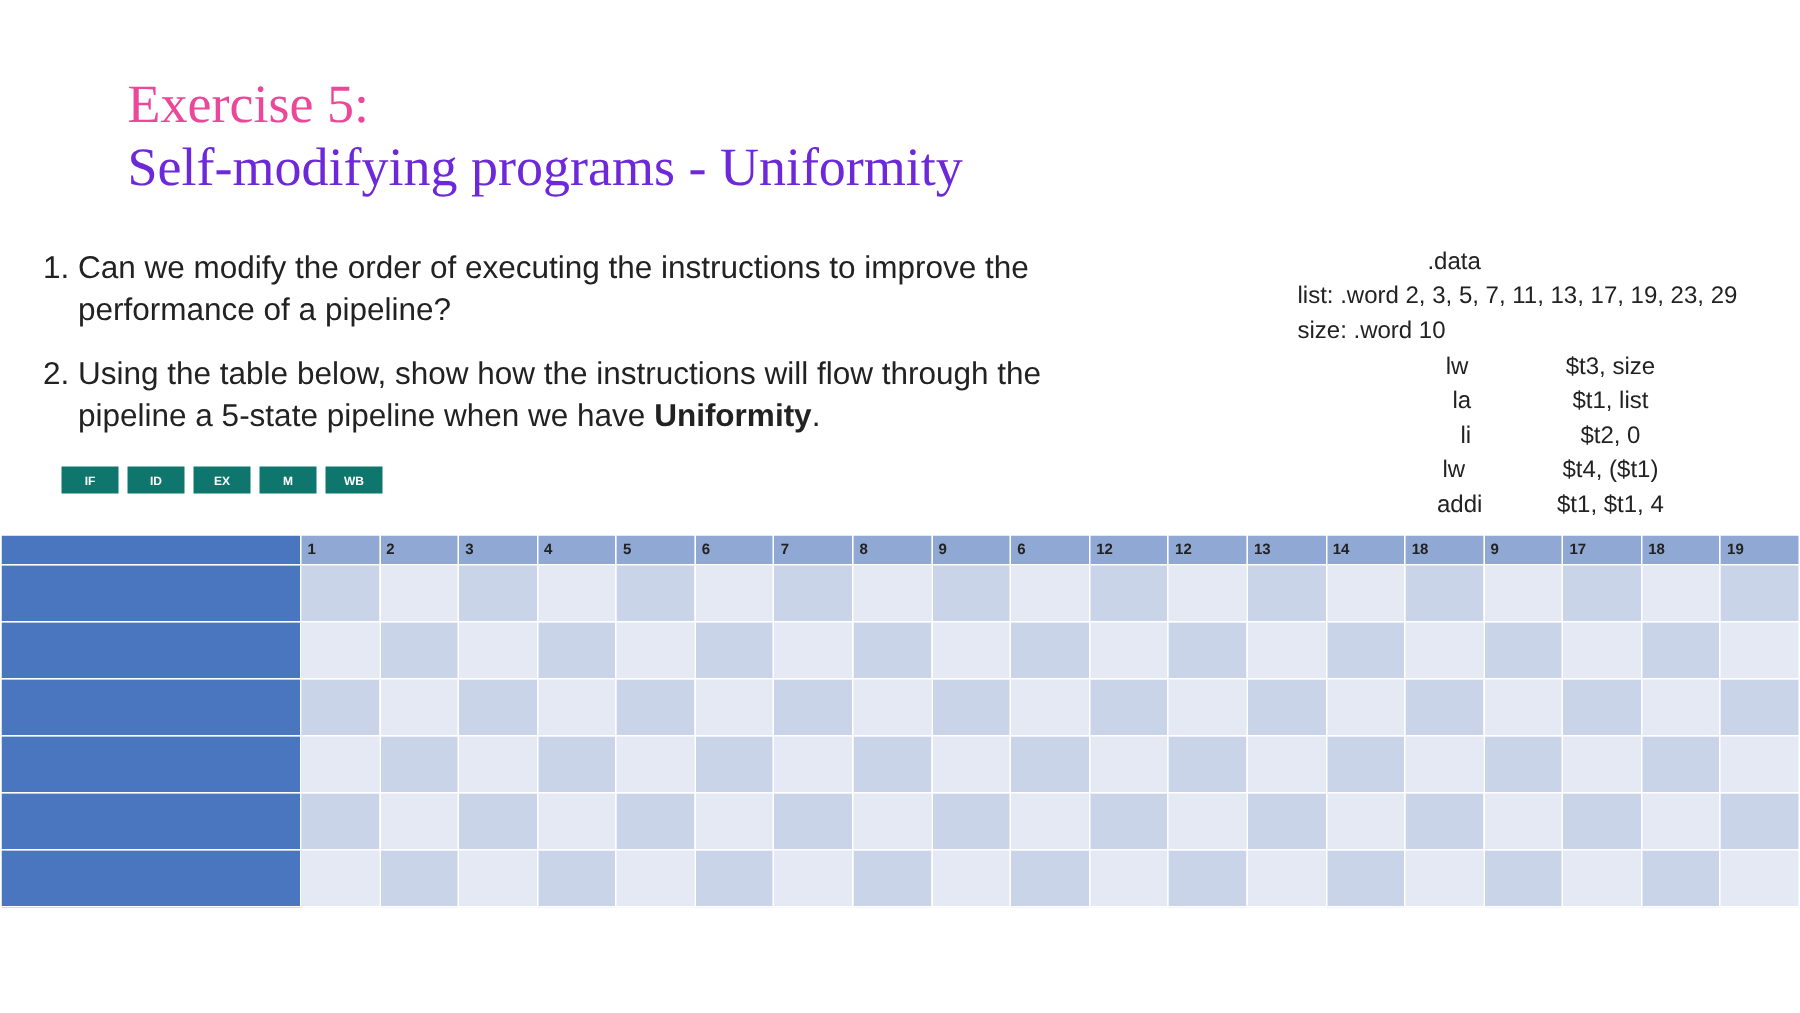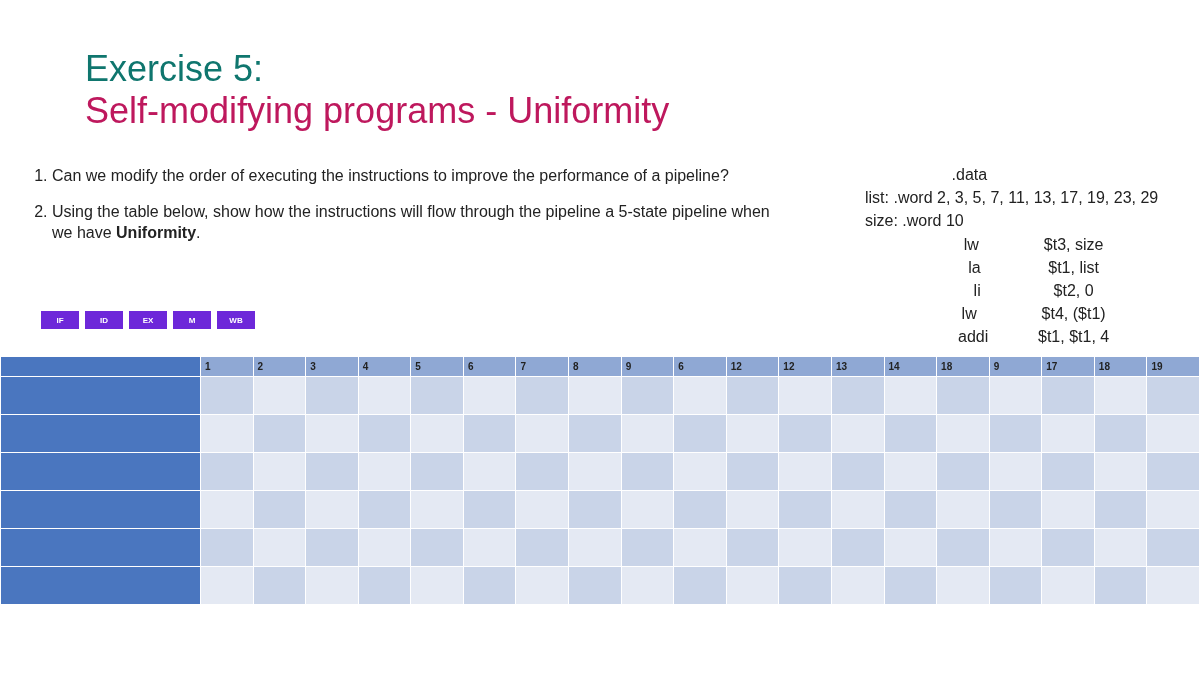--- a/index.html
+++ b/index.html
@@ -12,53 +12,55 @@
     overflow: hidden;
   }
   .title-block {
     position: absolute;
     top: 48px;
     left: 85px;
   }
   .title-line1 {
     font-size: 36px;
     font-weight: 300;
-    color: #0f766e;
+    color: #ec4899;
+    font-family: Liberation Serif, serif;
   }
   .title-line2 {
     font-size: 36px;
     font-weight: 400;
-    color: #be185d;
+    color: #6d28d9;
+    font-family: Liberation Serif, serif;
   }
   .questions {
     position: absolute;
     top: 165px;
     left: 12px;
     width: 760px;
-    font-size: 16px;
+    font-size: 21px;
     color: #222;
     line-height: 1.35;
   }
   .questions ol {
     padding-left: 40px;
   }
   .questions li {
     margin-bottom: 14px;
   }
   .stage-row {
     position: absolute;
     top: 310px;
     left: 40px;
     display: flex;
     gap: 4px;
   }
   .stage {
     width: 40px;
     height: 20px;
-    background: #6d28d9;
+    background: #0f766e;
     color: #fff;
     font-size: 8px;
     font-weight: 600;
     display: flex;
     align-items: center;
     justify-content: center;
     border: 1px solid #fff;
   }
   .code-block {
     position: absolute;

